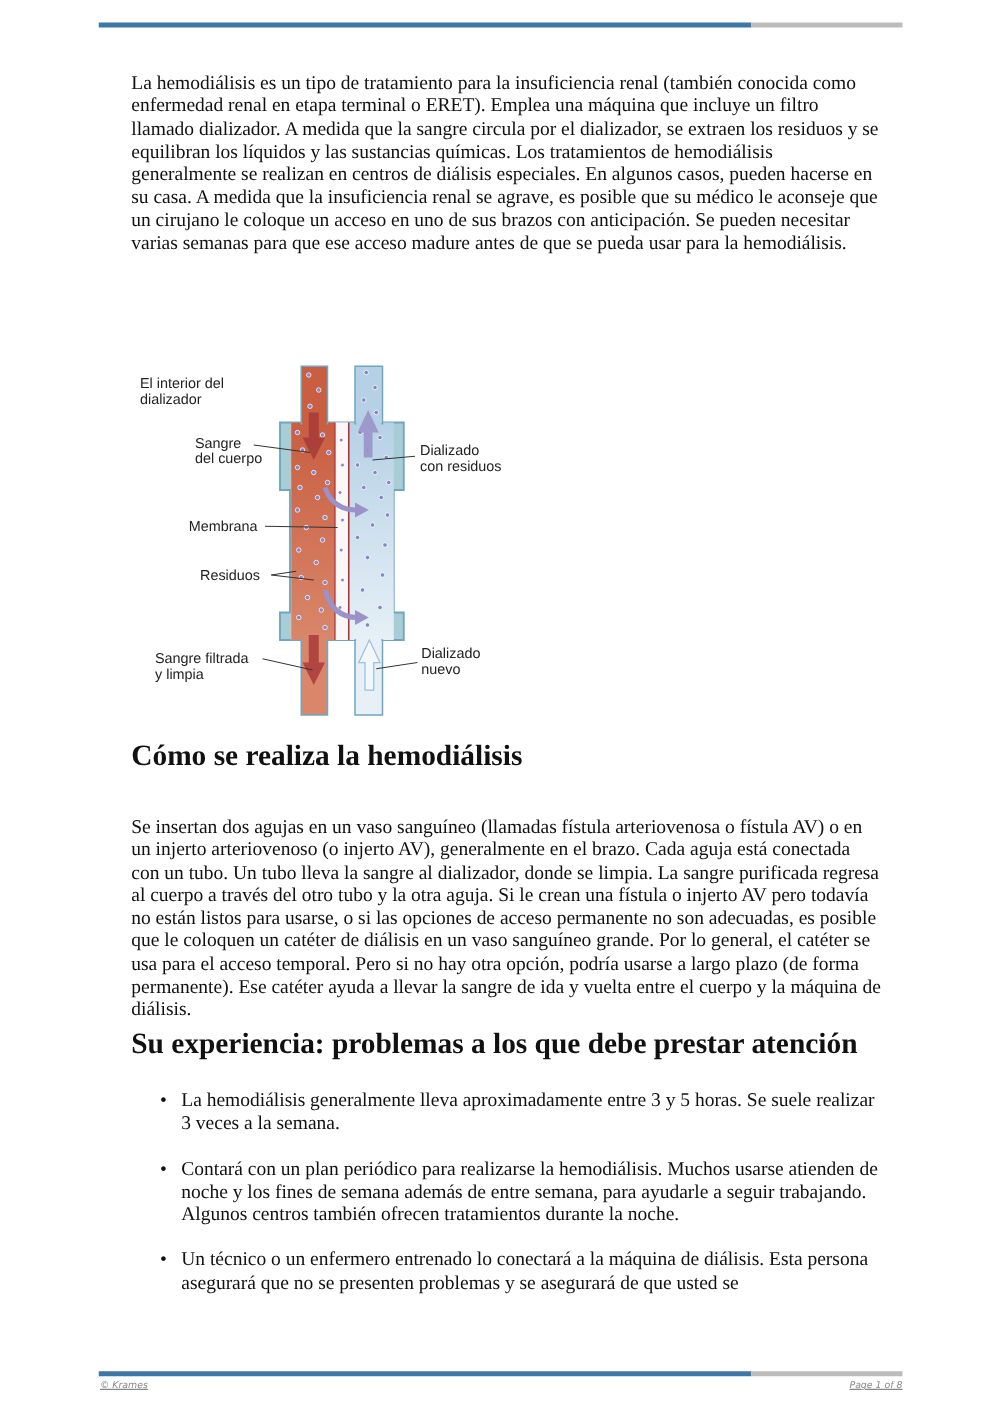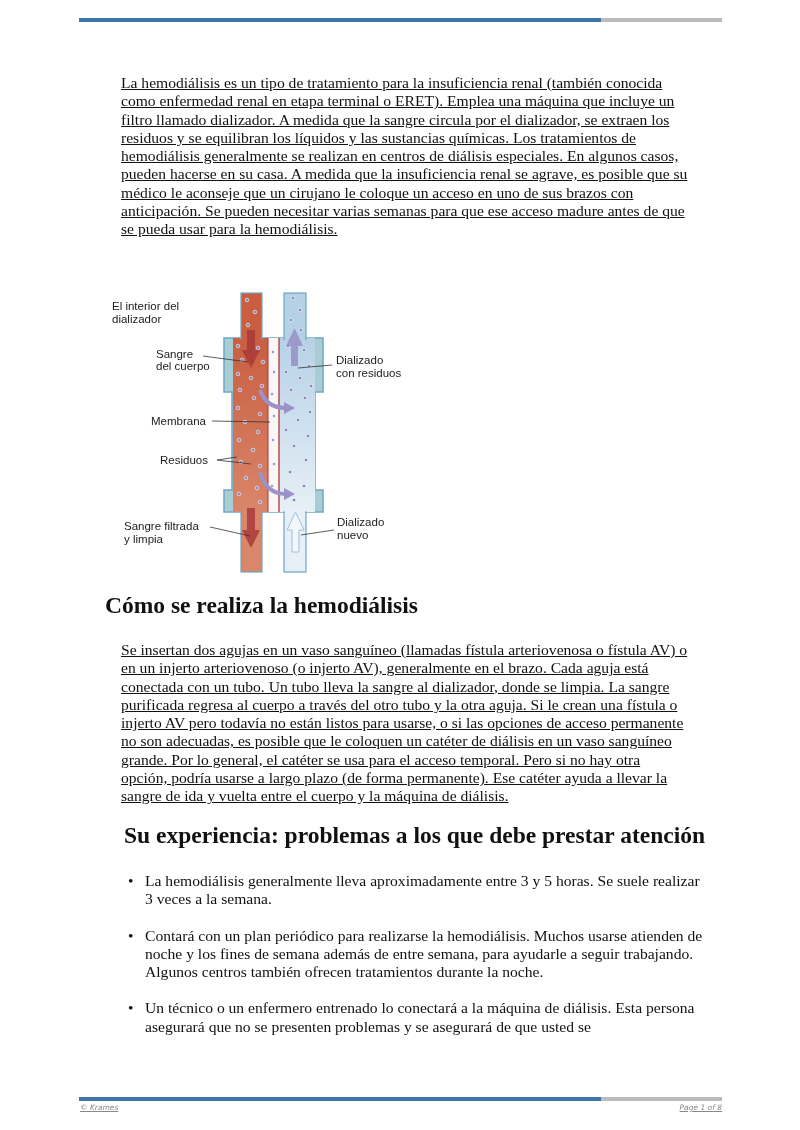--- a/index.html
+++ b/index.html
@@ -3,27 +3,27 @@
 <meta charset="utf-8">
 <style>
   html, body { margin: 0; padding: 0; background: #ffffff; }
   body { width: 800px; height: 1130px; position: relative; overflow: hidden;
          font-family: "Liberation Serif", "DejaVu Serif", serif; color: #111; }
   .topbar { position: absolute; left: 79px; top: 18px; width: 643px; height: 4px; display: flex; }
   .topbar .blue { width: 522px; background: #3e76a8; }
   .topbar .gray { flex: 1; background: #bcbcbc; }
   .content { position: absolute; left: 105px; top: 58px; width: 600px; }
   h1 { font-size: 31px; font-weight: bold; margin: 0 0 22px 0; line-height: 36px; letter-spacing: 0.1px; }
-  p { font-size: 15.6px; line-height: 18.3px; margin: 16px; text-decoration: underline; }
+  p { font-size: 15.6px; line-height: 18.3px; margin: 0; }
   h2 { font-size: 23.5px; font-weight: bold; margin: 0; line-height: 27px; }
   .figure { position: absolute; left: 108px; top: 290px; width: 310px; height: 285px; }
   .sec2 { position: absolute; left: 105px; top: 592px; width: 600px; }
-  .sec2 h2 { margin-bottom: 22px; }
+  .sec2 h2 { margin-bottom: 34px; }
   .sec3 { position: absolute; left: 105px; top: 822px; width: 600px; }
-  .sec3 h2 { margin-bottom: 23px; text-align: right; }
+  .sec3 h2 { margin-bottom: 23px; }
   ul { margin: 0; padding: 0 0 0 40px; list-style: none; }
   li { position: relative; font-size: 15.6px; line-height: 18.3px; margin-bottom: 18px; }
   li .bullet { position: absolute; left: -17px; top: 0; }
   .footbar { position: absolute; left: 79px; top: 1097px; width: 643px; height: 4px; display: flex; }
   .footbar .blue { width: 522px; background: #3e76a8; }
   .footbar .gray { flex: 1; background: #bcbcbc; }
   .foot-left, .foot-right { position: absolute; top: 1103px; font-family: "DejaVu Sans", sans-serif;
          font-size: 7.5px; font-style: italic; color: #888; text-decoration: underline; }
   .foot-left { left: 80px; }
   .foot-right { right: 78px; }

